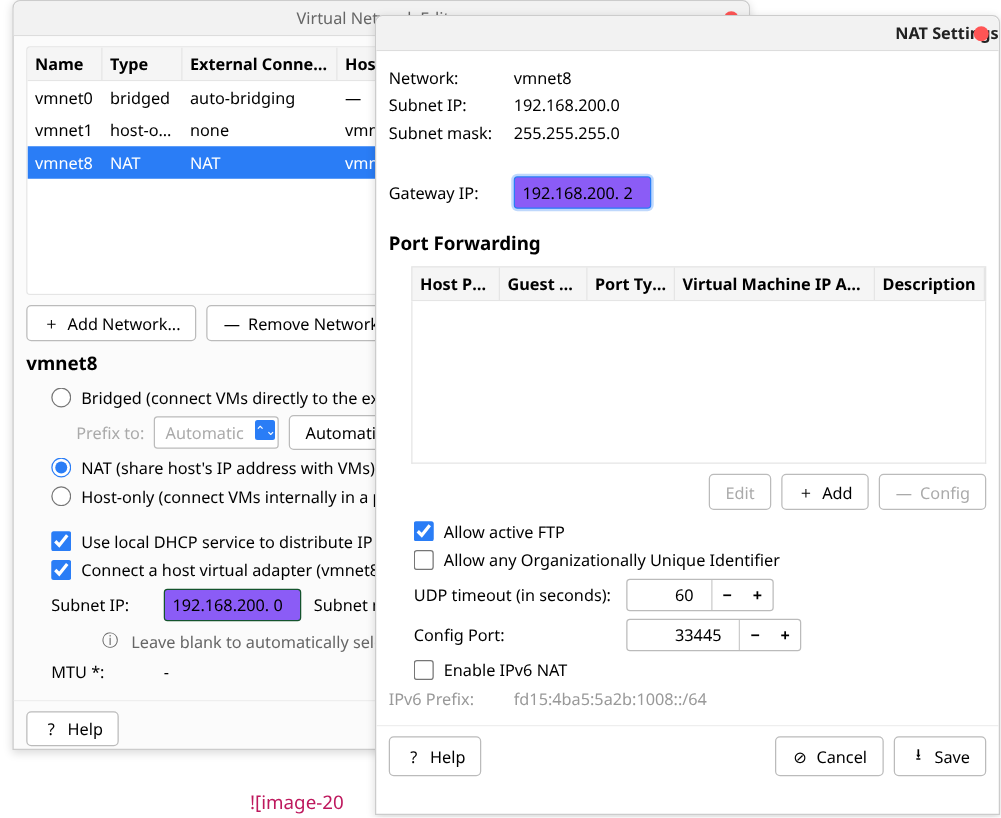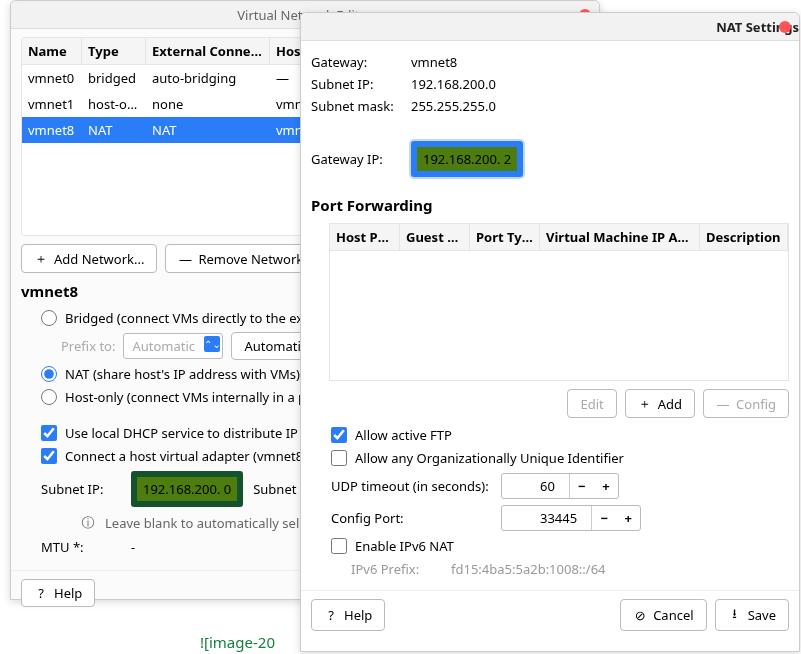--- a/index.html
+++ b/index.html
@@ -25,21 +25,21 @@
 
 .btn { display: inline-flex; align-items: center; gap: 6px; padding: 4px 12px; background: #fff; border: 1px solid #bbb; border-radius: 4px; cursor: pointer; font-size: 13px; }
 .btn-row { display: flex; gap: 8px; margin: 8px 0; }
 
 h3 { font-size: 15px; font-weight: bold; margin: 6px 0 8px 0; }
 .opt { display: flex; align-items: center; gap: 8px; margin: 5px 0 5px 20px; }
 .opt.sub { margin-left: 40px; }
 input[type=radio], input[type=checkbox] { width: 16px; height: 16px; accent-color: #2a7df6; }
 .sel-box { padding: 3px 24px 3px 8px; background: #fff; border: 1px solid #bbb; border-radius: 3px; position: relative; min-width: 100px; display: inline-block; }
 .sel-box .chev { position: absolute; right: 2px; top: 2px; width: 16px; height: 16px; background: #2a7df6; border-radius: 2px; display: flex; align-items: center; justify-content: center; color: #fff; font-size: 10px; }
-.inp { padding: 3px 6px; background: #4d7c0f; border: 6px solid #14532d; border-radius: 3px; min-width: 110px; display: inline-block; }
+.inp { padding: 3px 6px; background: #8b5cf6; border: 1px solid #14532d; border-radius: 3px; min-width: 110px; display: inline-block; }
 .inp.focus { border-color: #2a7df6; box-shadow: 0 0 0 2px rgba(42,125,246,0.3); }
 .lbl { display: inline-block; min-width: 80px; }
 .hint { color: #666; font-size: 12px; }
 .formrow { display: flex; align-items: center; gap: 10px; margin: 6px 0 6px 20px; }
 
 
 #nat { left: 300px; top: 12px; width: 500px; height: 640px; background: #fff; }
 #nat .titlebar { font-weight: bold; color: #222; text-align: right; }
 .kv { display: flex; align-items: center; gap: 10px; margin: 4px 0; }
 .kv .k { min-width: 90px; }
@@ -51,23 +51,23 @@
 
 .stepper { display: inline-flex; border: 1px solid #bbb; border-radius: 3px; overflow: hidden; padding-left: 28px; }
 .stepper .val { padding: 3px 14px 3px 10px; border-right: 1px solid #ccc; }
 .stepper .s { width: 24px; text-align: center; cursor: pointer; font-weight: bold; padding: 3px 0; }
 .stepper .s:first-of-type { border-right: 1px solid #ccc; }
 
 .footer { display: flex; gap: 8px; padding: 8px 10px; border-top: 1px solid #eee; }
 .spacer { flex: 1; }
 .ico { display: inline-block; width: 14px; text-align: center; }
 .disabled { color: #aaa; }
-.sub-disabled { margin-left: 40px; color: #999; }
-
-.bottomtxt { position: absolute; left: 200px; bottom: 2px; color: #15803d; font-size: 15px; }
+.sub-disabled { color: #999; }
+
+.bottomtxt { position: absolute; left: 200px; bottom: 2px; color: #be185d; font-size: 15px; }
 </style>
 </head>
 <body>
 
 <div id="editor" class="window">
   <div class="titlebar">
     <span>Virtual Network Editor</span>
     <span class="dot"></span>
   </div>
   <div class="body">
@@ -166,21 +166,21 @@
   </div>
 </div>
 
 <div id="nat" class="window">
   <div class="titlebar">
     <span>NAT Settings</span>
     <span class="dot"></span>
   </div>
   <div class="body">
     <div class="kv">
-        <span class="k">Gateway:</span>
+        <span class="k">Network:</span>
         <span>vmnet8</span>
       </div>
     <div class="kv">
         <span class="k">Subnet IP:</span>
         <span>192.168.200.0</span>
       </div>
     <div class="kv">
         <span class="k">Subnet mask:</span>
         <span>255.255.255.0</span>
       </div>

